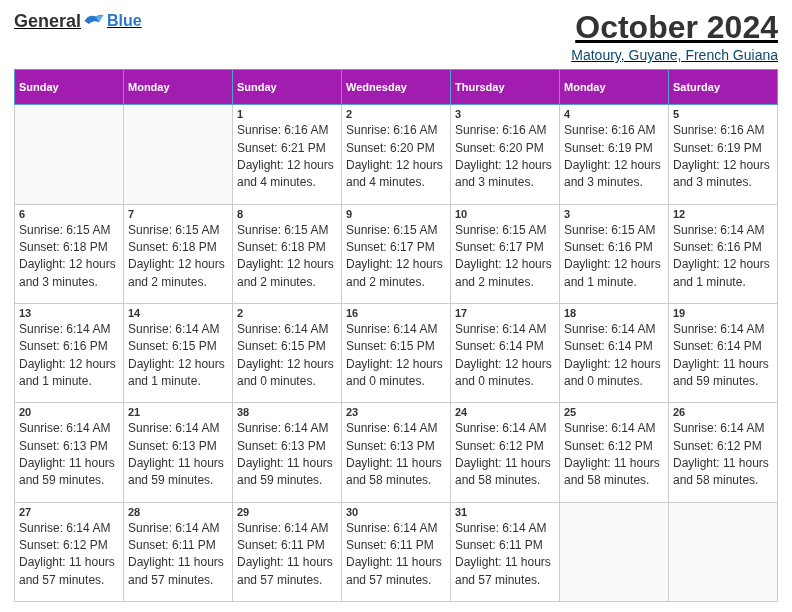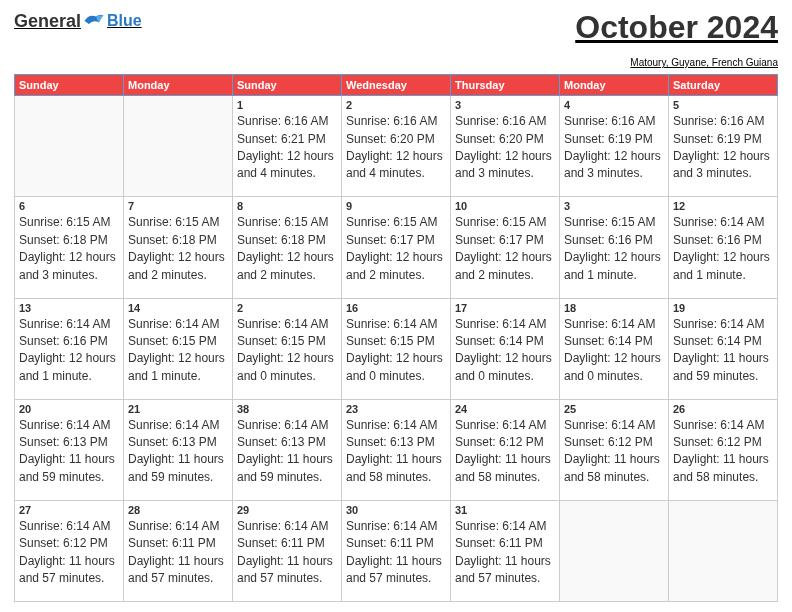--- a/index.html
+++ b/index.html
@@ -41,37 +41,37 @@
     .title-block {
       text-align: right;
     }
     .month-title {
       font-size: 32px;
       font-weight: bold;
       color: #333;
       line-height: 1.1;
     }
     .location {
-      font-size: 10px;
-      color: #000000;
-      margin-top: 12px;
+      font-size: 14px;
+      color: #0c4a6e;
+      margin-top: 2px;
     }
     .calendar {
       flex: 1;
       border: 1px solid #ccc;
       border-collapse: collapse;
       width: 100%;
       table-layout: fixed;
     }
     .calendar th {
-      background: #ef4444;
+      background: #a21caf;
       color: #fff;
       font-size: 11px;
       font-weight: bold;
-      padding: 4px 4px;
+      padding: 11px 4px;
       text-align: left;
       border: 1px solid #5a9fd4;
     }
     .calendar td {
       vertical-align: top;
       border: 1px solid #ccc;
       padding: 3px 4px;
       font-size: 9px;
       color: #333;
       height: 90px;

